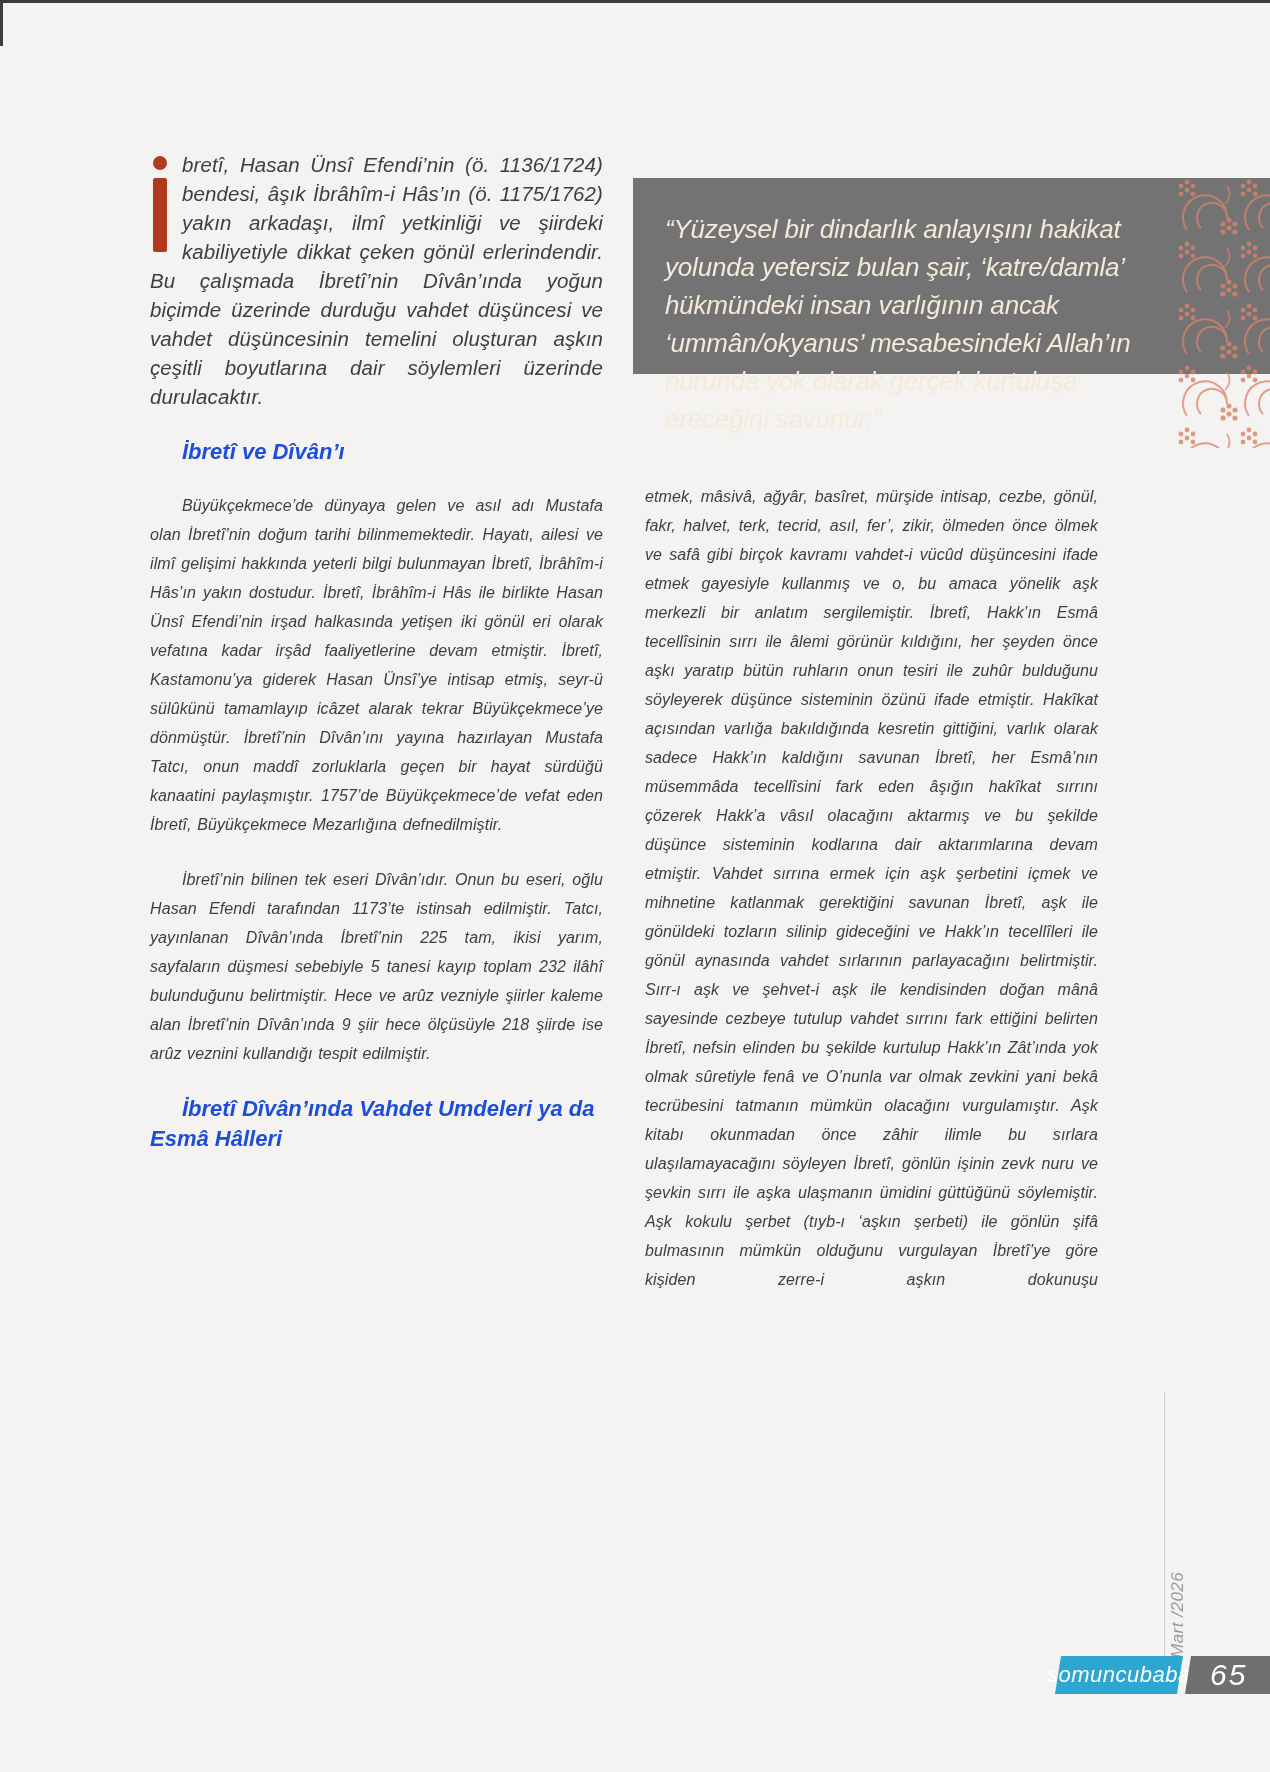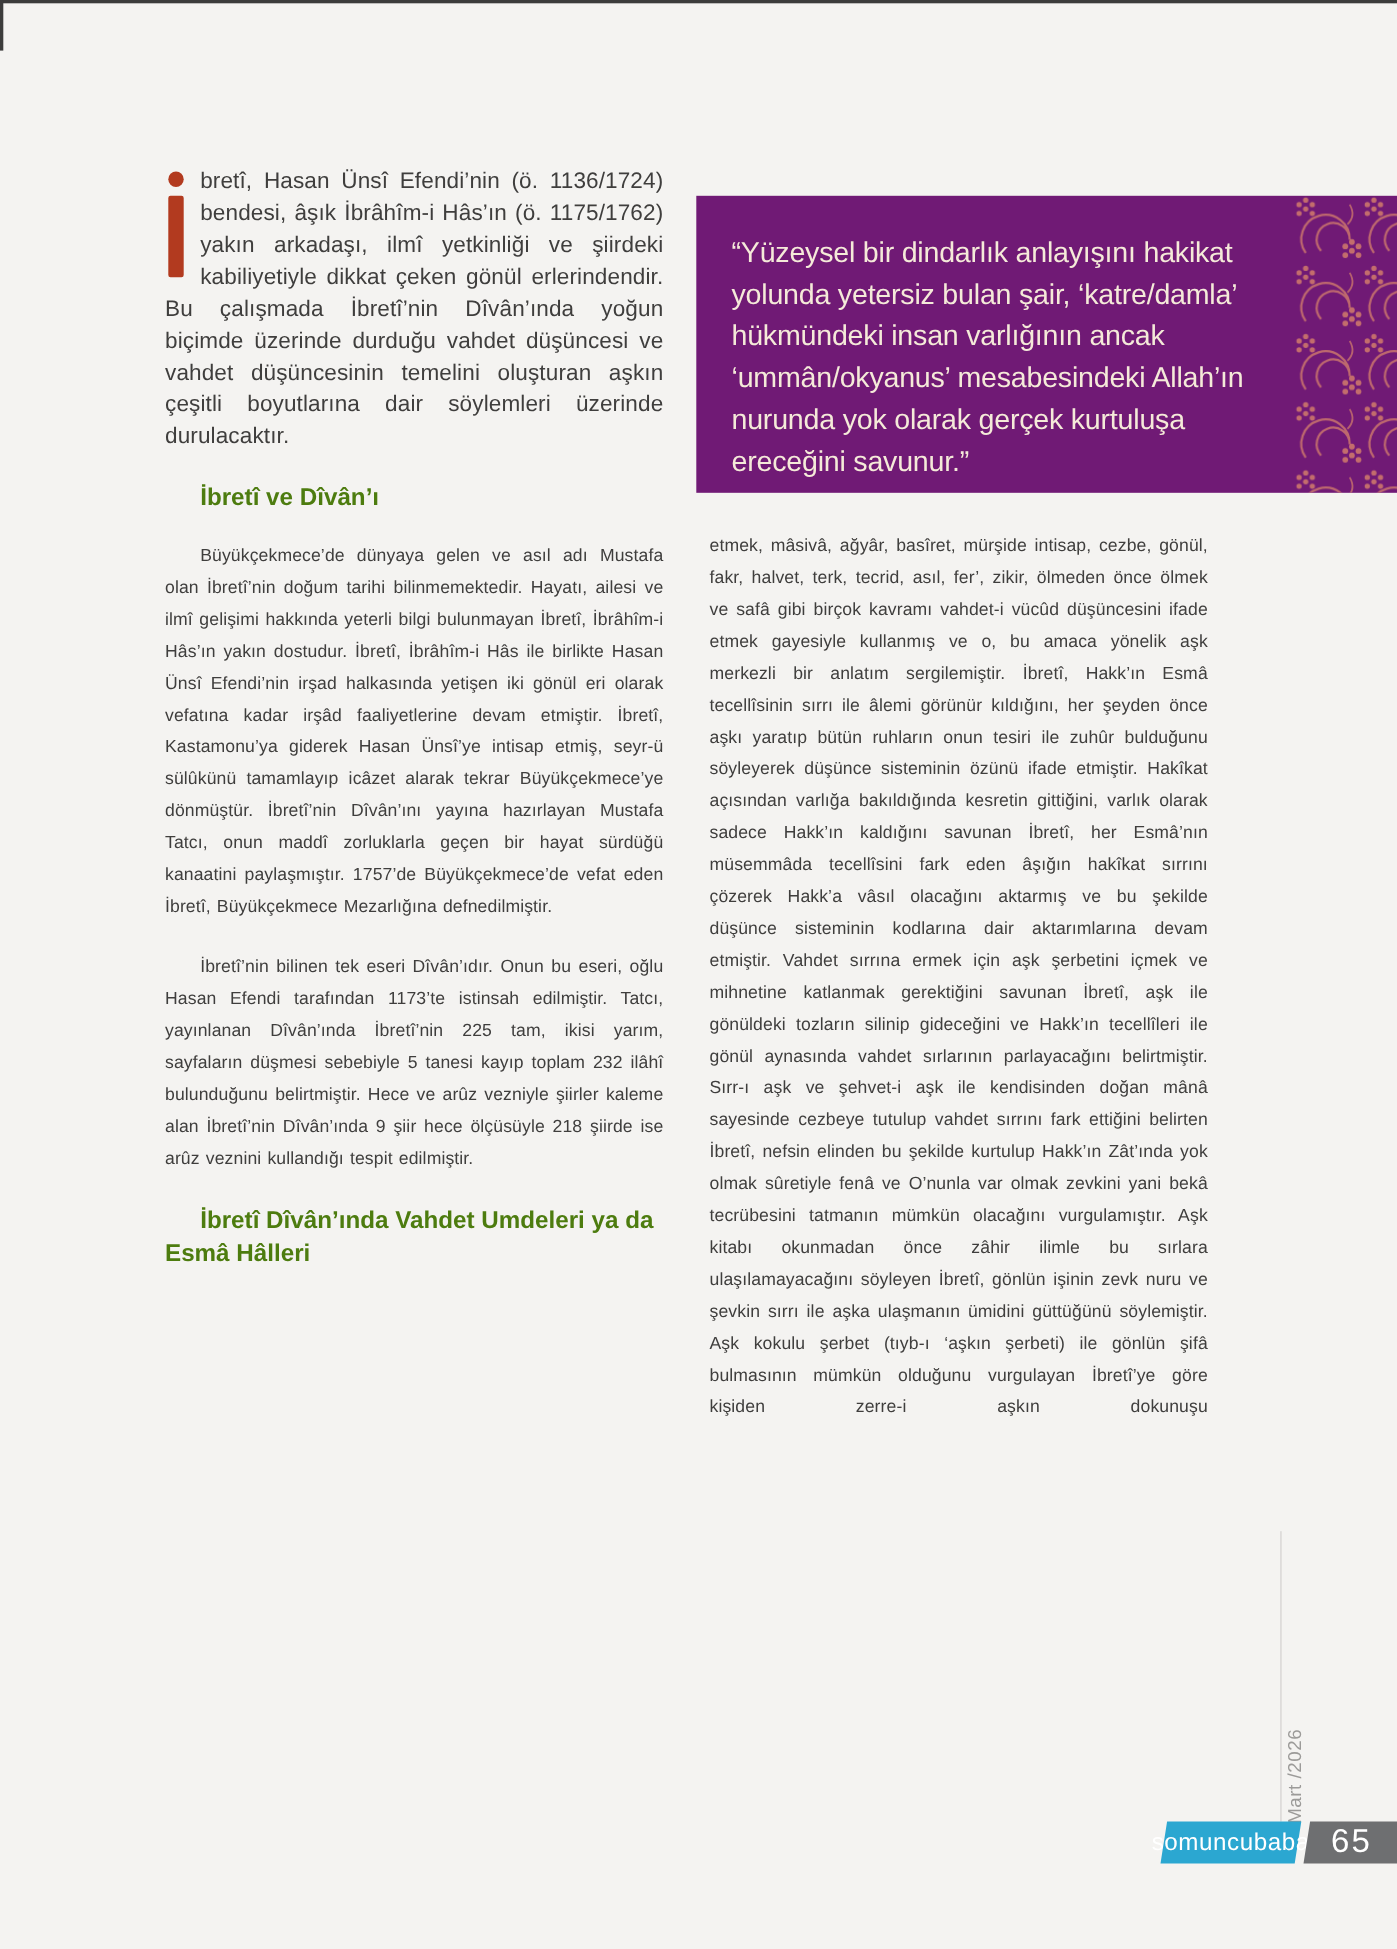--- a/index.html
+++ b/index.html
@@ -2,20 +2,21 @@
 <html lang="tr"><head>
 <meta charset="utf-8">
 <style>
   html,body{margin:0;padding:0;}
   .page{
     position:relative;
     width:1270px;height:1772px;
     background:#f4f3f1;
     overflow:hidden;
     font-family:"Liberation Sans","DejaVu Sans",sans-serif;
+    font-style:italic;
   }
   .top-rule{position:absolute;top:0;left:0;right:0;height:3px;background:#3c3c3c;}
   .left-tick{position:absolute;top:0;left:0;width:3px;height:46px;background:#3c3c3c;}
 
   
   .col-left{position:absolute;left:150px;top:150px;width:453px;}
   .col-right{position:absolute;left:645px;top:482px;width:453px;}
   .body-text{
     font-size:16px;line-height:29px;color:#3f3e3d;
     text-align:justify;letter-spacing:.1px;word-spacing:1px;
@@ -24,28 +25,28 @@
   .body-text.indent{text-indent:32px;}
   .fill-last{text-align-last:justify;}
   .intro{font-size:20.5px;}
   .dropcap{
     float:left;width:16px;height:96px;margin:6px 14px 0 2px;
     display:flex;flex-direction:column;align-items:center;
   }
   .dropcap .dot{width:14px;height:14px;border-radius:50%;background:#b23a1f;}
   .dropcap .bar{width:14px;height:74px;background:#b23a1f;margin-top:8px;border-radius:2px;}
   .heading{
-    font-size:22px;font-weight:bold;color:#4d7c0f;
+    font-size:22px;font-weight:bold;color:#1d4ed8;
     line-height:30px;margin:0 0 24px 0;text-indent:32px;text-align:left;
   }
 
   
   .quote-box{
-    position:absolute;left:633px;top:178px;right:0;height:270px;
-    background:#701a75;
+    position:absolute;left:633px;top:178px;right:0;height:196px;
+    background:#737373;
   }
   .quote-text{
     position:absolute;left:32px;top:32px;width:515px;
     font-size:26px;line-height:38px;font-weight:300;
     color:#f5ead9;text-align:left;letter-spacing:-0.2px;
   }
   .ornament{position:absolute;top:0;right:0;width:93px;height:270px;}
 
   
   .date-rail{position:absolute;left:1164px;top:1392px;width:1px;height:264px;background:#cfcecc;}

